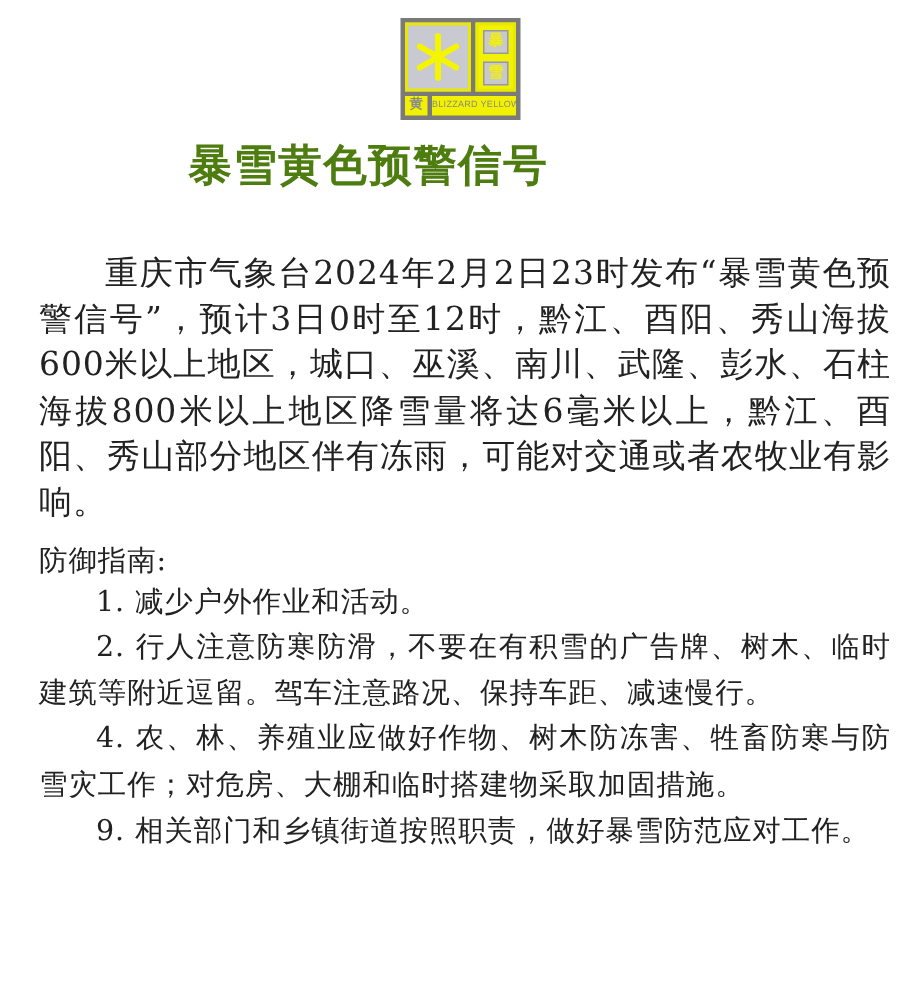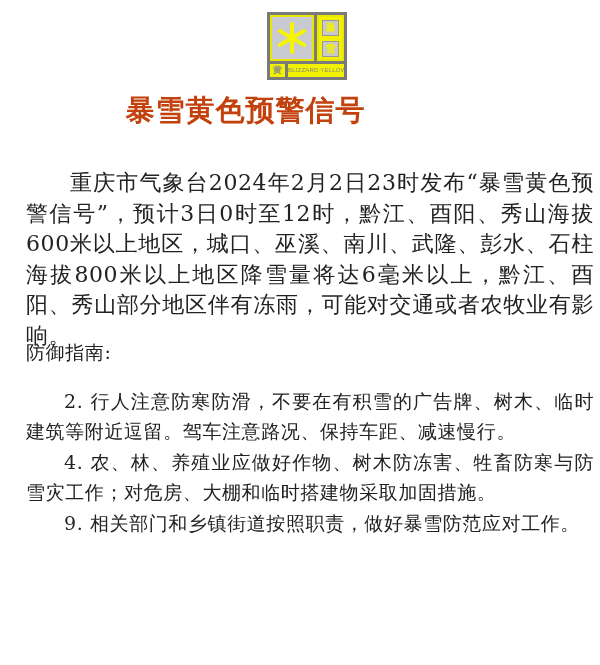--- a/index.html
+++ b/index.html
@@ -94,41 +94,41 @@
     .title {
       position: absolute;
       left: 0;
       top: 92px;
       width: 491px;
       text-align: center;
       font-family: "DejaVu Sans", "Liberation Sans", sans-serif;
       font-weight: bold;
       font-size: 29px;
       line-height: 36px;
-      color: #c2410c;
+      color: #4d7c0f;
       letter-spacing: 1px;
     }
     .body-text {
       position: absolute;
       left: 26px;
       width: 568px;
       font-size: 22px;
       line-height: 30.6px;
       text-align: justify;
       text-align-last: left;
       letter-spacing: 0.6px;
     }
     .paragraph {
       top: 168px;
       text-indent: 2em;
     }
     .guide-heading {
       position: absolute;
       left: 26px;
-      top: 337px;
+      top: 359px;
       font-size: 19px;
       line-height: 30.6px;
       letter-spacing: 0.6px;
     }
     .guide-list {
       position: absolute;
       left: 26px;
       top: 385.6px;
       width: 568px;
       margin: 0;
@@ -166,16 +166,17 @@
   </div>
 </div>
 
 <div class="title">暴雪黄色预警信号</div>
 
 <div class="body-text paragraph">重庆市气象台2024年2月2日23时发布“暴雪黄色预警信号”，预计3日0时至12时，黔江、酉阳、秀山海拔600米以上地区，城口、巫溪、南川、武隆、彭水、石柱海拔800米以上地区降雪量将达6毫米以上，黔江、酉阳、秀山部分地区伴有冻雨，可能对交通或者农牧业有影响。</div>
 
 <div class="guide-heading">防御指南:</div>
 
 <ol class="guide-list">
+  <li>1. 减少户外作业和活动。</li>
   <li>2. 行人注意防寒防滑，不要在有积雪的广告牌、树木、临时建筑等附近逗留。驾车注意路况、保持车距、减速慢行。</li>
   <li>4. 农、林、养殖业应做好作物、树木防冻害、牲畜防寒与防雪灾工作；对危房、大棚和临时搭建物采取加固措施。</li>
   <li>9. 相关部门和乡镇街道按照职责，做好暴雪防范应对工作。</li>
 </ol>
 
 </body></html>

